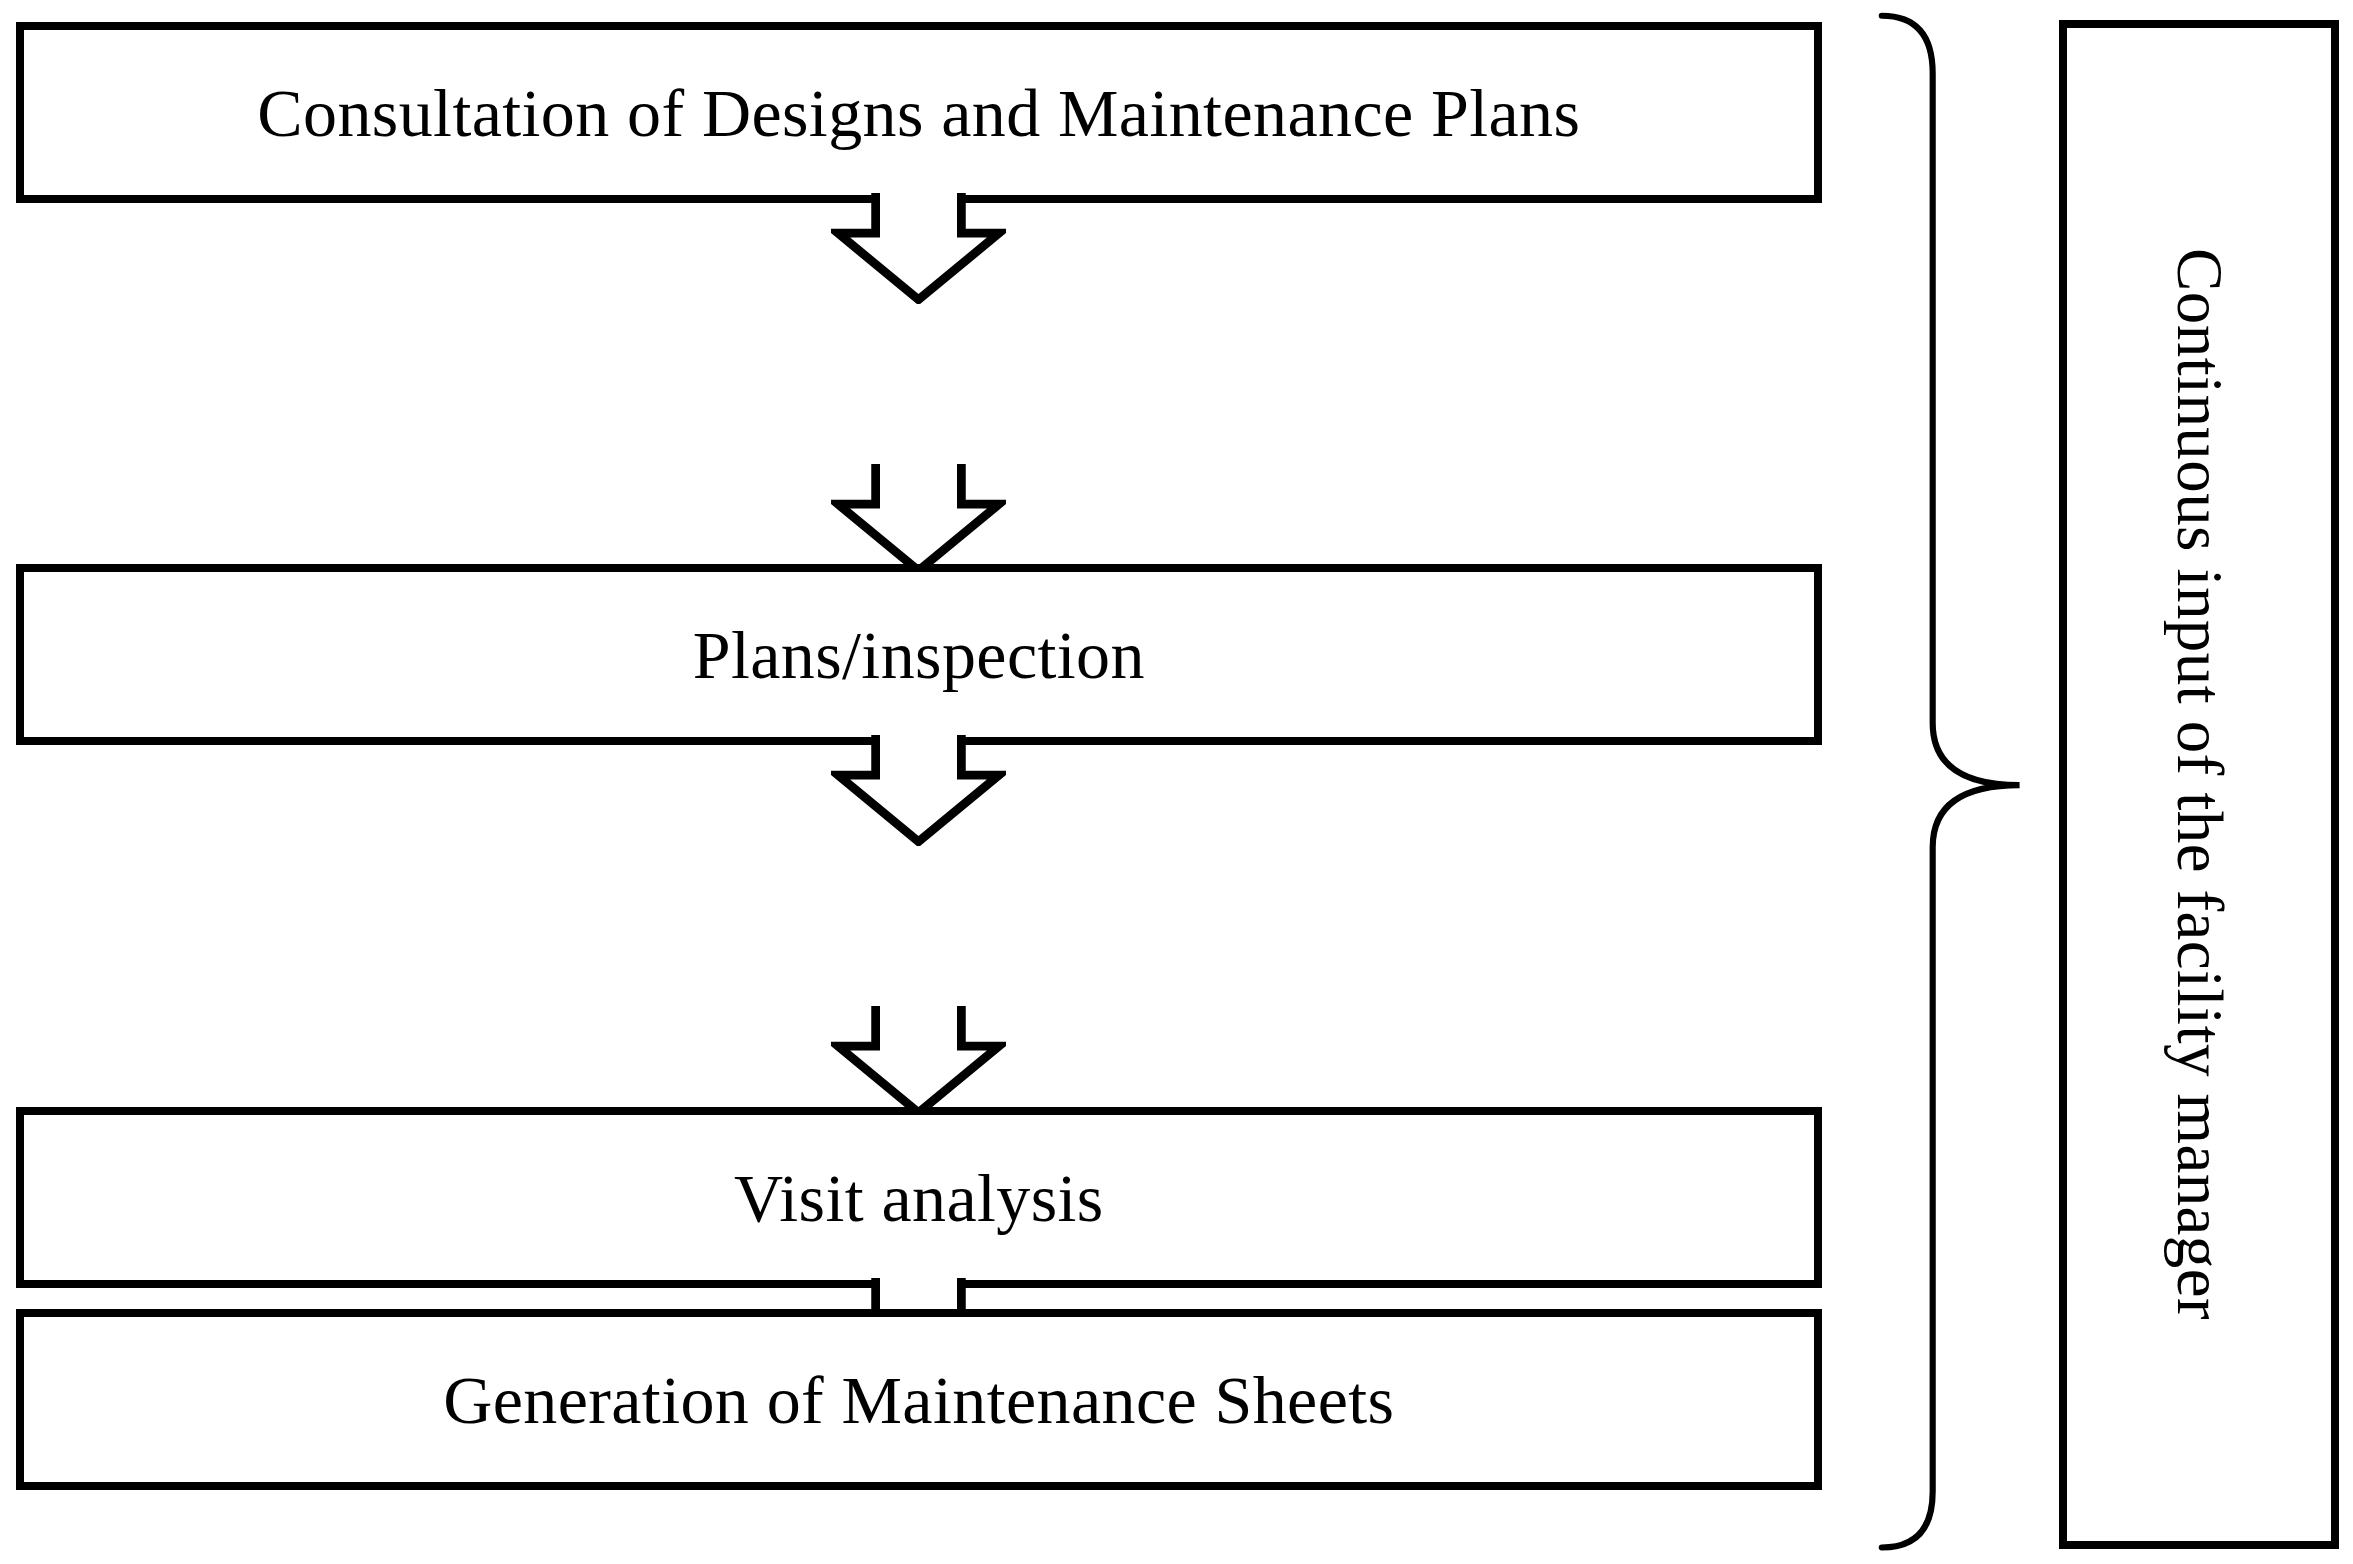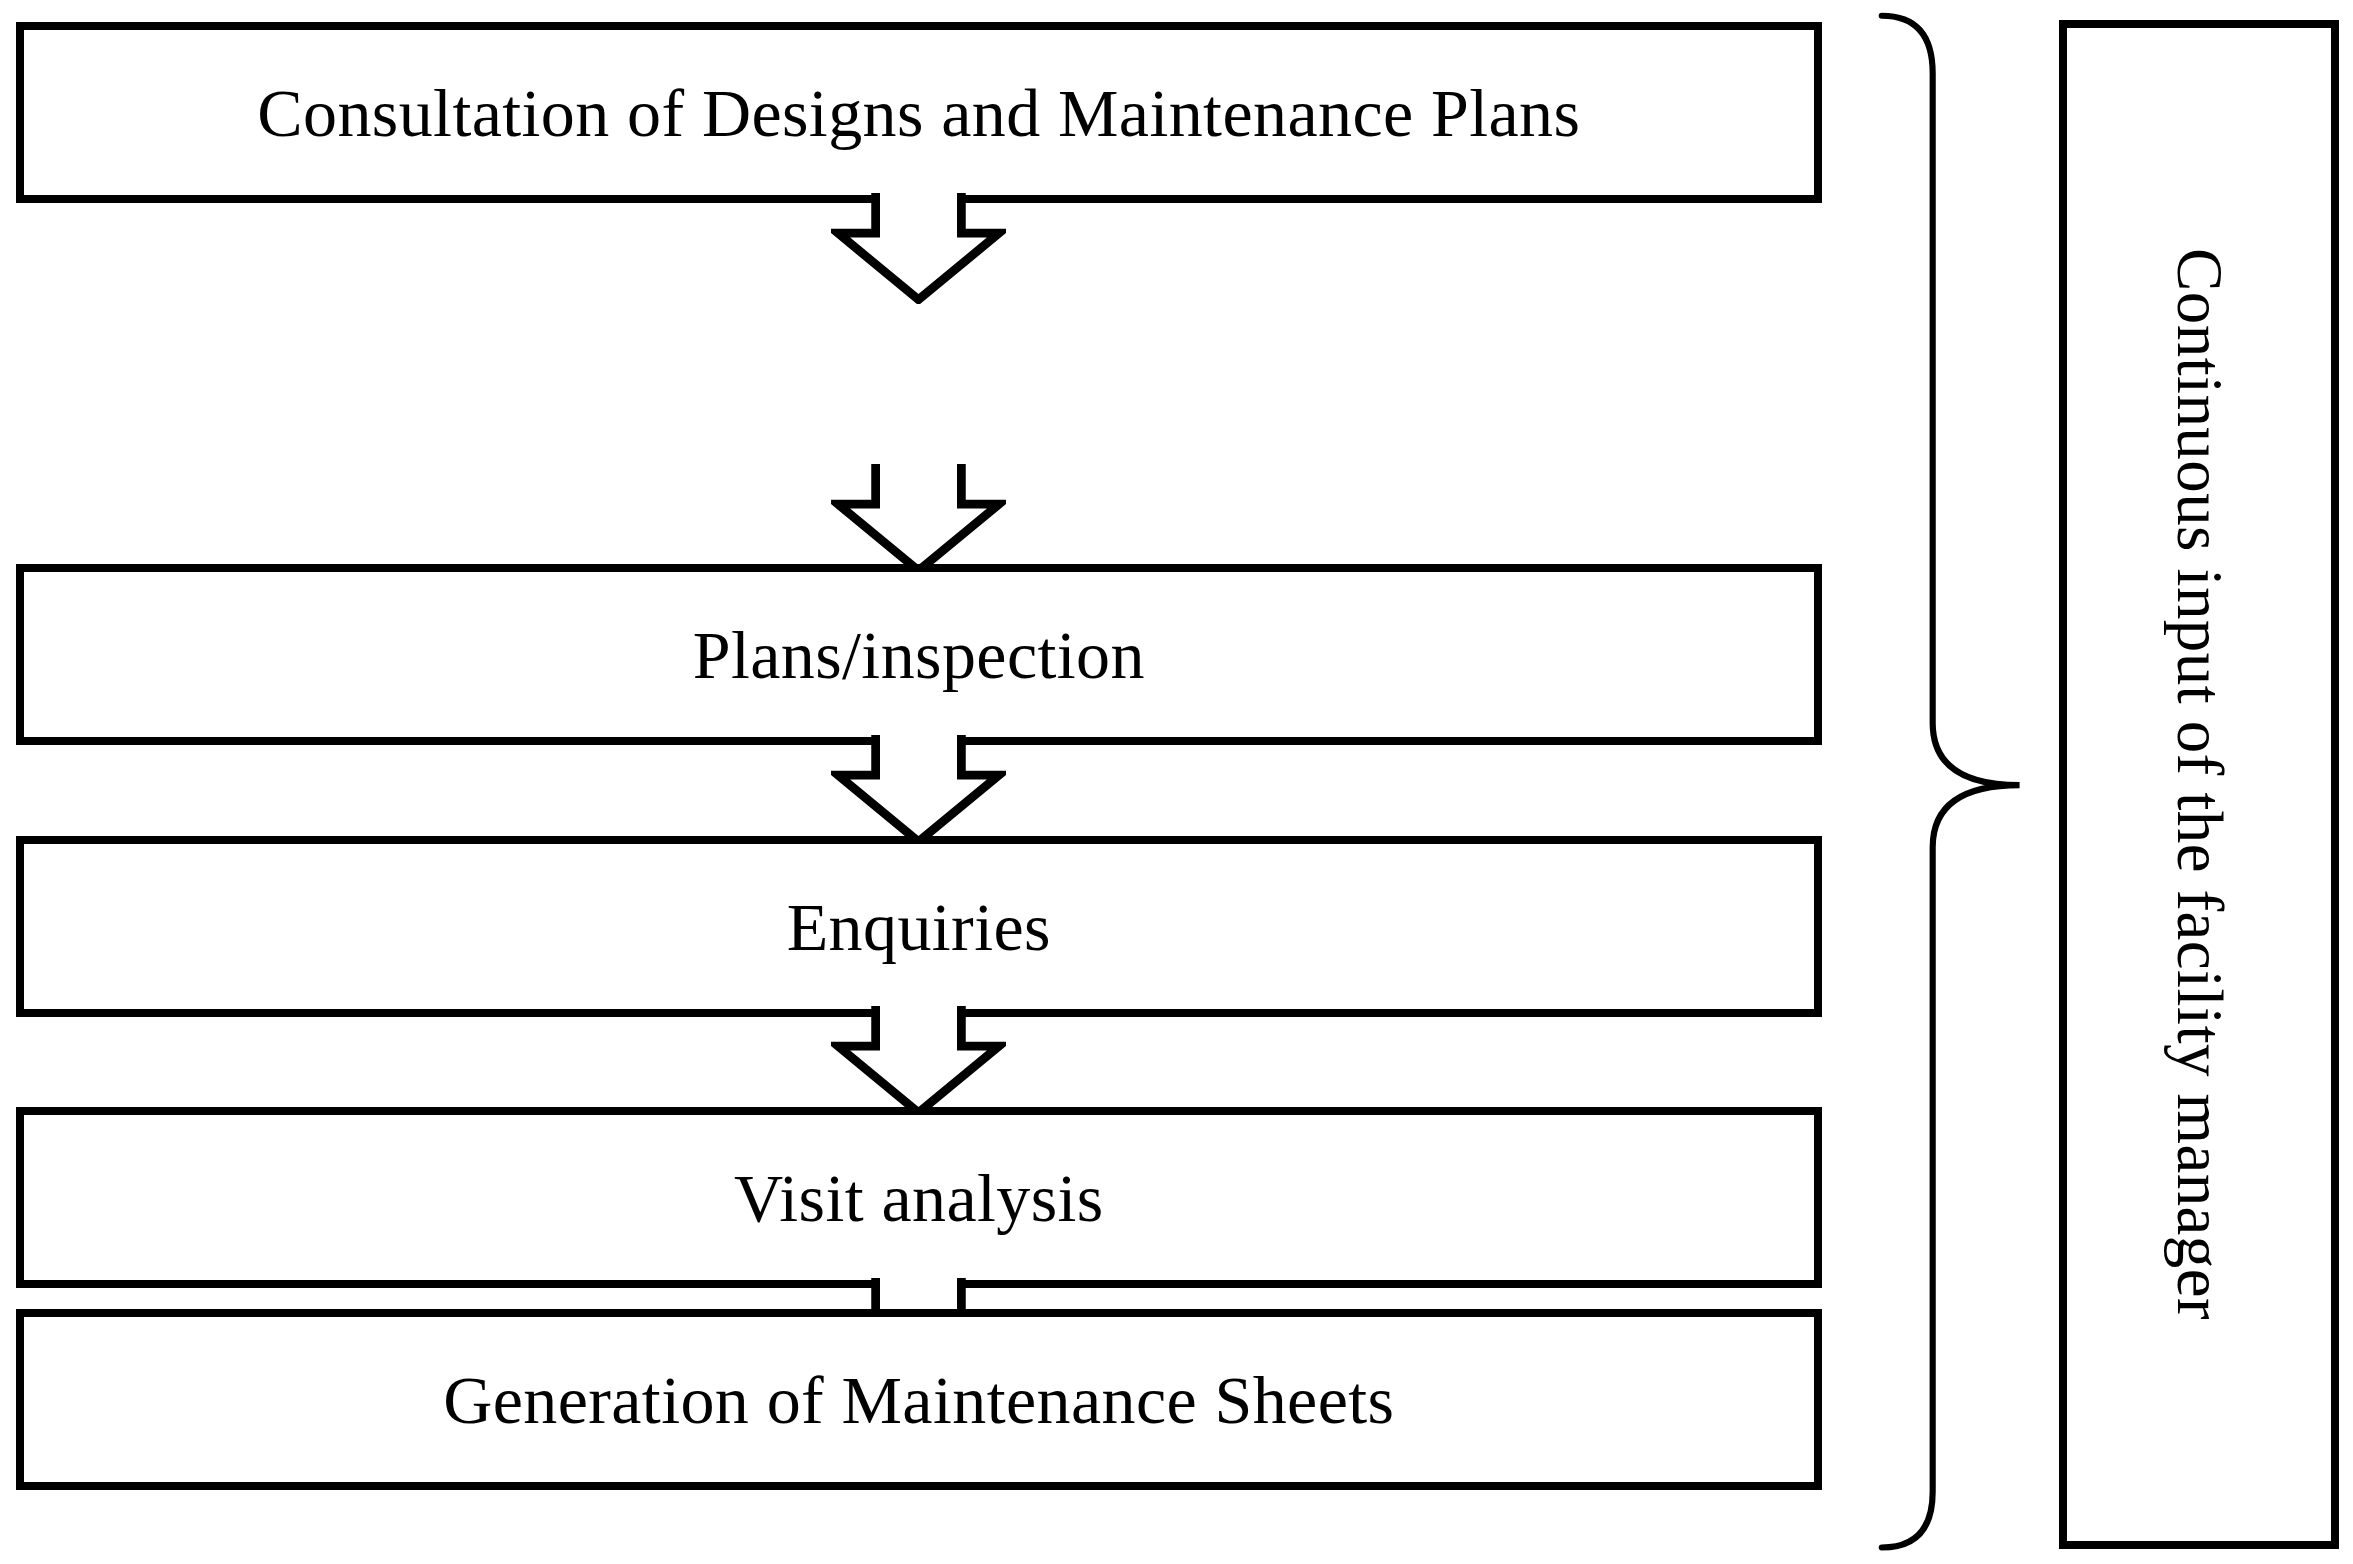--- a/index.html
+++ b/index.html
@@ -86,23 +86,20 @@
   </svg>
 
   <div class="flow-box" style="top:564px">
     <span>Plans/inspection</span>
   </div>
 
   <svg class="arrow" style="top:735px" viewBox="0 0 200 127" preserveAspectRatio="none">
     <path d="M51 0 V46 H8 L100 122 L192 46 H149 V0" fill="var(--box-fill,#ffffff)" stroke="var(--line,#000000)" stroke-width="10"></path>
   </svg>
 
-  <div class="flow-box" style="top:836px">
-    <span>Enquiries</span>
-  </div>
 
   <svg class="arrow" style="top:1006px" viewBox="0 0 200 127" preserveAspectRatio="none">
     <path d="M51 0 V46 H8 L100 122 L192 46 H149 V0" fill="var(--box-fill,#ffffff)" stroke="var(--line,#000000)" stroke-width="10"></path>
   </svg>
 
   <div class="flow-box" style="top:1107px">
     <span>Visit analysis</span>
   </div>
 
   <svg class="arrow" style="top:1278px" viewBox="0 0 200 127" preserveAspectRatio="none">

